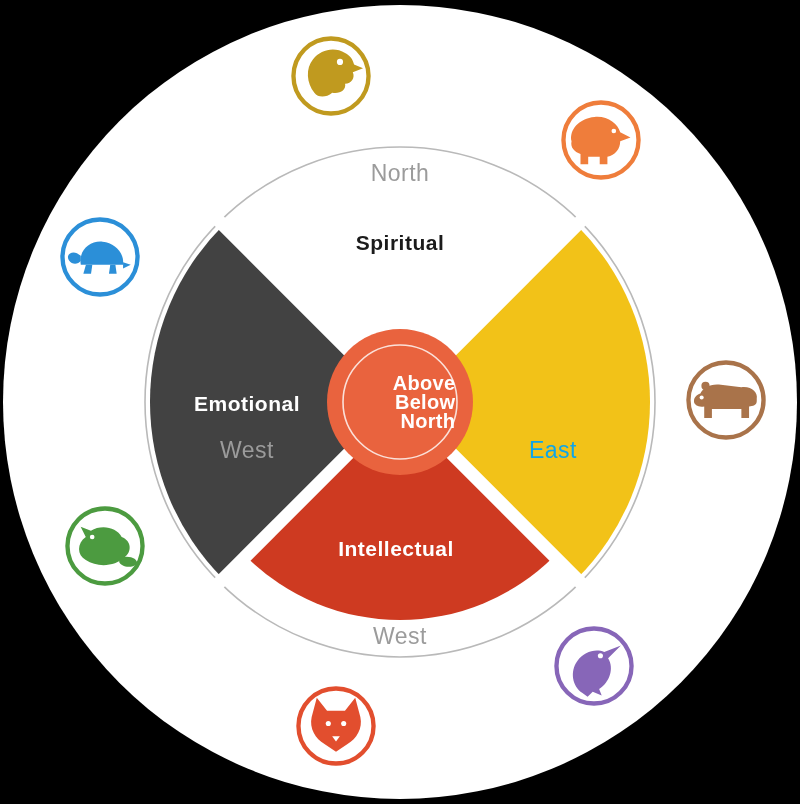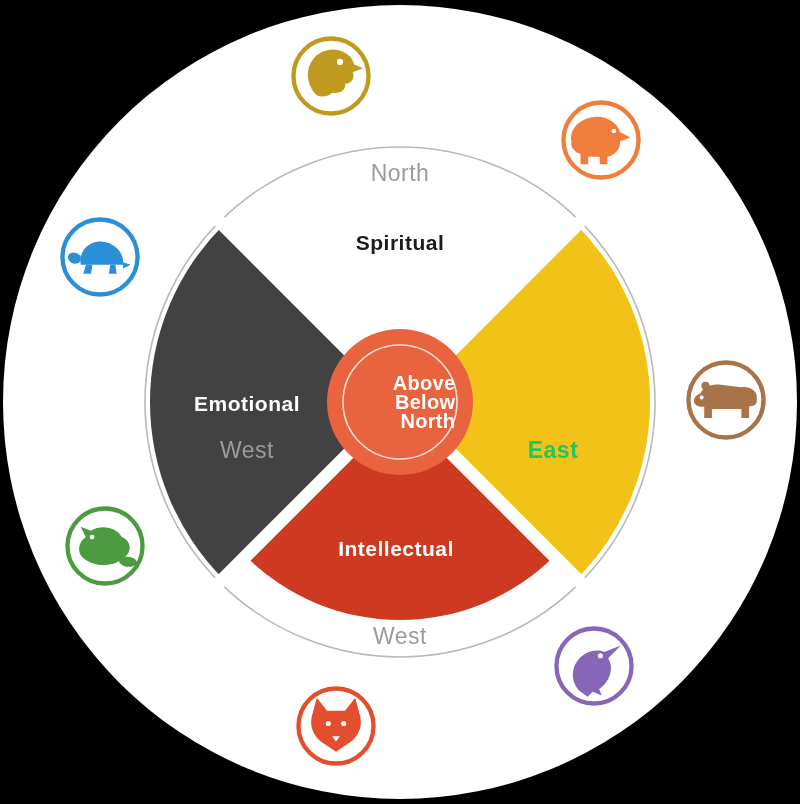--- a/index.html
+++ b/index.html
@@ -14,21 +14,21 @@
   .wheel-svg { position: absolute; left: 0; top: 0; }
   .label {
     position: absolute;
     transform: translate(-50%, -50%);
     white-space: nowrap;
     letter-spacing: 0.5px;
   }
   .aspect { font-size: 21px; font-weight: bold; color: #1b1b1b; }
   .aspect.on-dark { color: #ffffff; }
   .direction { font-size: 23px; color: #9b9b9b; }
-  .direction.east-dir { color: #22c55e; font-weight: bold; }
+  .direction.east-dir { color: #0ea5e9; }
   .center-text {
     position: absolute;
     left: 400px; top: 402px;
     transform: translate(-50%, -50%);
     text-align: right;
     color: #ffffff;
     font-weight: bold;
     font-size: 20px;
     line-height: 19px;
     letter-spacing: 0.3px;

